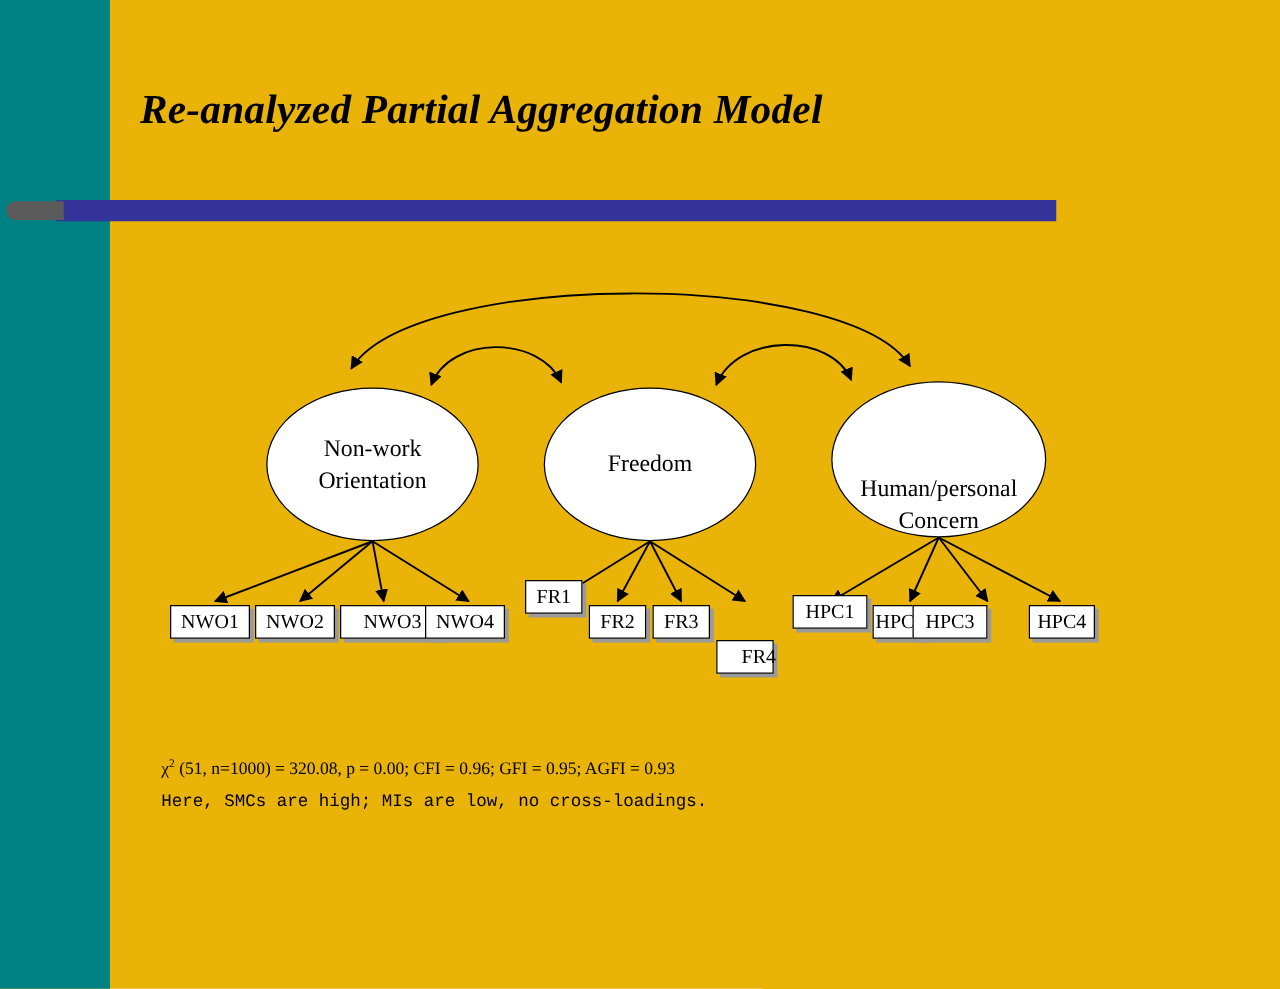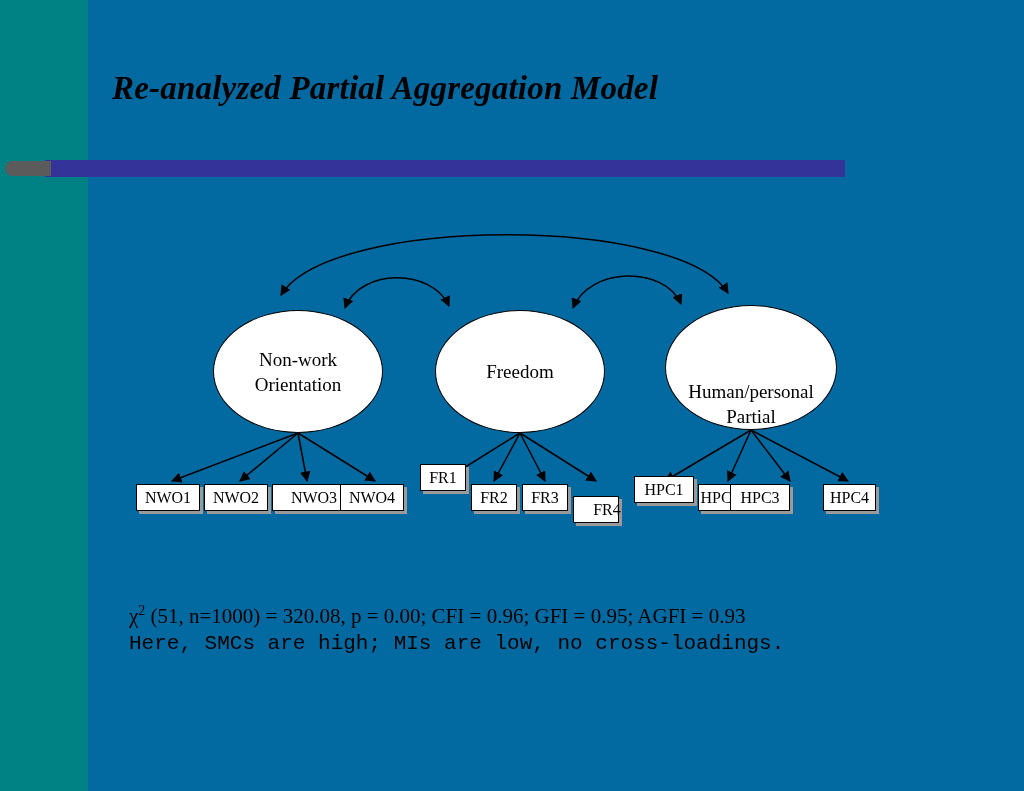--- a/index.html
+++ b/index.html
@@ -13,21 +13,21 @@
     position: relative;
     overflow: hidden;
     font-family: "Liberation Serif", serif;
   }
 
   
   #slide {
     position: absolute;
     left: 0; top: 0;
     width: 1024px; height: 791px;
-    background: #0369a1;
+    background: #eab308;
   }
   #sidebar-band {
     position: absolute;
     left: 0; top: 0;
     width: 88px; height: 791px;
     background: #008184;
   }
   #title-bar-accent {
     position: absolute;
     left: 45px; top: 160px;
@@ -101,21 +101,21 @@
     line-height: 14px;
     white-space: nowrap;
   }
 
   
   #fit-stats {
     position: absolute;
     left: 129px; top: 597px;
     width: 760px;
     font-family: "Liberation Serif", serif;
-    font-size: 21px;
+    font-size: 14px;
     line-height: 27px;
     color: #000000;
     white-space: nowrap;
   }
   #fit-stats .chi { font-style: normal; }
   #fit-stats sup { font-size: 0.66em; vertical-align: super; }
   #fit-line-2 { display: block; font-family: Liberation Mono, monospace; }
 </style>
 </head>
 <body>
@@ -172,21 +172,21 @@
   <div class="factor-ellipse" id="ellipse-nonwork">
     <div class="factor-label">
       <span>Non-work</span><br>
       <span>Orientation</span>
     </div>
   </div>
 
   <div class="factor-ellipse" id="ellipse-hpc">
     <div class="factor-label">
       <span>Human/personal</span><br>
-      <span>Partial</span>
+      <span>Concern</span>
     </div>
   </div>
 
   <div class="indicator-box" style="left:136px; top:484px; width:64px;">
     <span class="indicator-label">NWO1</span>
   </div>
   <div class="indicator-box" style="left:204px; top:484px; width:64px;">
     <span class="indicator-label">NWO2</span>
   </div>
   <div class="indicator-box" style="left:272px; top:484px; width:84px;">
@@ -198,21 +198,21 @@
 
   <div class="indicator-box" style="left:420px; top:464px; width:46px;">
     <span class="indicator-label">FR1</span>
   </div>
   <div class="indicator-box" style="left:471px; top:484px; width:46px;">
     <span class="indicator-label">FR2</span>
   </div>
   <div class="indicator-box" style="left:522px; top:484px; width:46px;">
     <span class="indicator-label">FR3</span>
   </div>
-  <div class="indicator-box" style="left:573px; top:496px; width:46px;padding-left:22px;">
+  <div class="indicator-box" style="left:573px; top:512px; width:46px;padding-left:22px;">
     <span class="indicator-label">FR4</span>
   </div>
 
   <div class="indicator-box" style="left:634px; top:476px; width:60px;">
     <span class="indicator-label">HPC1</span>
   </div>
   <div class="indicator-box" style="left:698px; top:484px; width:44px;">
     <span class="indicator-label">HPC2</span>
   </div>
   <div class="indicator-box" style="left:730px; top:484px; width:60px;">

